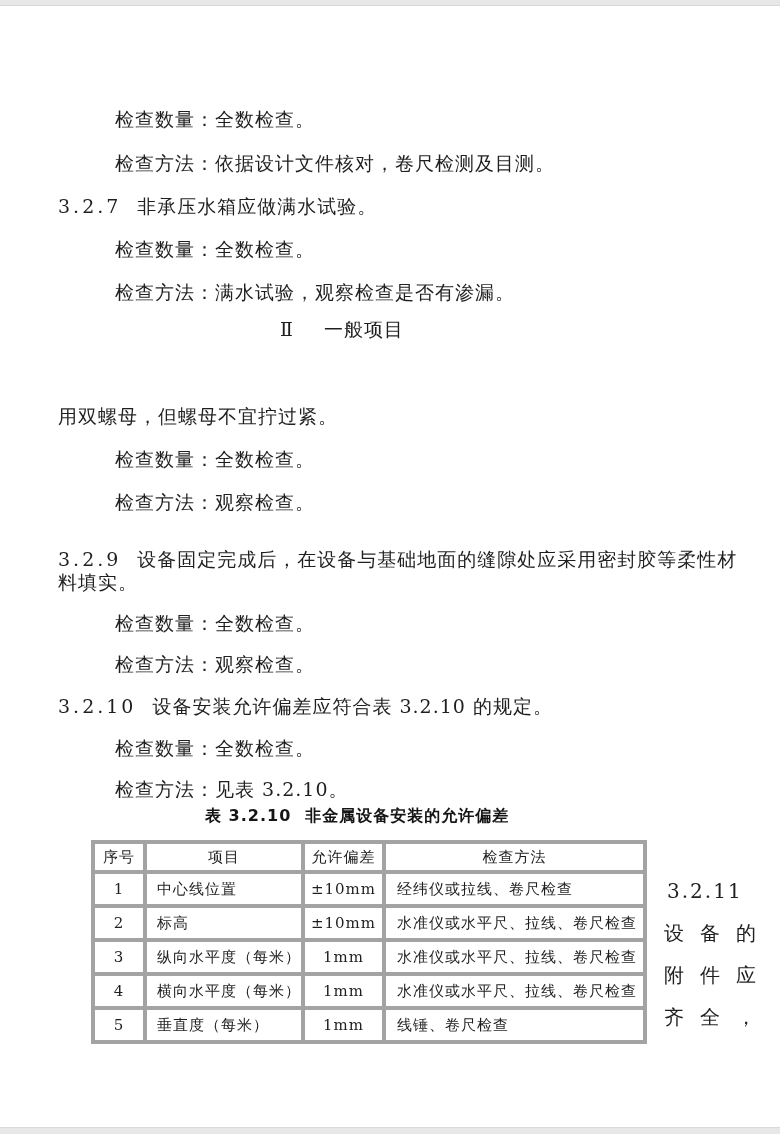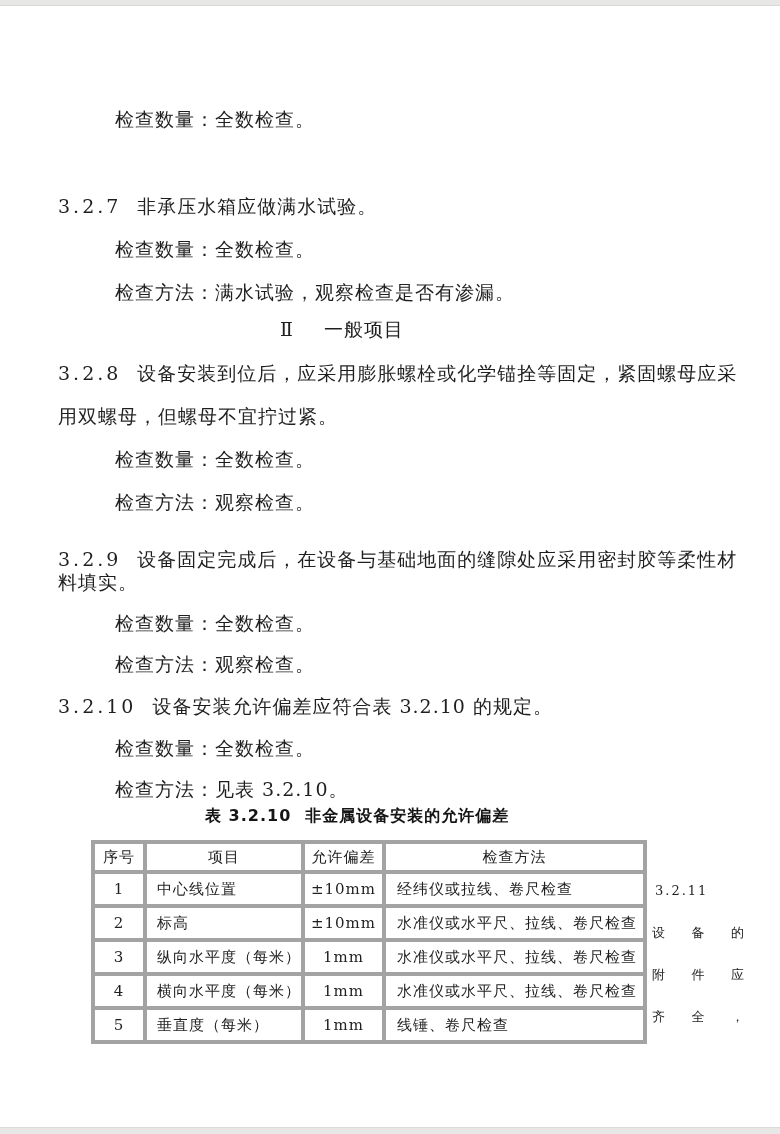--- a/index.html
+++ b/index.html
@@ -47,50 +47,48 @@
     overflow:hidden;white-space:nowrap;
   }
   .tol-table th{height:26px;text-align:center;}
   .tol-table td{height:30px;}
   .tol-table td.c0,.tol-table td.c2{text-align:center;}
   .tol-table td.c1{padding-left:10px;font-family:Liberation Serif, serif;}
   .tol-table td.c3{padding-left:11px;}
 
   .side-line{
     position:absolute;
-    font-size:13px;line-height:26px;
-    color:#1f1f1f;white-space:nowrap;
+    font-size:20px;line-height:26px;
+    color:#1f1f1f;white-space:nowrap;margin-left:12px;
   }
   .side-just{
     width:92px;left:652px;white-space:normal;
     text-align:justify;text-align-last:justify;
   }
   .side-no{left:655px;letter-spacing:2px;}
 </style>
 </head>
 <body>
 
 <div id="page">
   <div id="strip-top" class="edge-strip"></div>
 
   <div class="bl" style="top:106px;left:115px">检查数量：全数检查。</div>
+  <div class="bl" style="top:150px;left:115px">检查方法：依据设计文件核对，卷尺检测及目测。</div>
 
   <div class="bl" style="top:193px;left:58px">
     <span class="clause-no">3.2.7</span><span>非承压水箱应做满水试验。</span>
   </div>
   <div class="bl" style="top:236px;left:115px">检查数量：全数检查。</div>
   <div class="bl" style="top:279px;left:115px">检查方法：满水试验，观察检查是否有渗漏。</div>
 
   <div class="bl sec-heading" style="top:316px;left:280px">
     <span class="numeral">Ⅱ</span><span>一般项目</span>
   </div>
 
-  <div class="bl" style="top:360px;left:58px">
-    <span class="clause-no">3.2.8</span><span>设备安装到位后，应采用膨胀螺栓或化学锚拴等固定，紧固螺母应采</span>
-  </div>
   <div class="bl" style="top:403px;left:58px">用双螺母，但螺母不宜拧过紧。</div>
   <div class="bl" style="top:446px;left:115px">检查数量：全数检查。</div>
   <div class="bl" style="top:489px;left:115px">检查方法：观察检查。</div>
 
   <div class="bl" style="top:546px;left:58px">
     <span class="clause-no">3.2.9</span><span>设备固定完成后，在设备与基础地面的缝隙处应采用密封胶等柔性材</span>
   </div>
   <div class="bl" style="top:569px;left:58px">料填实。</div>
   <div class="bl" style="top:610px;left:115px">检查数量：全数检查。</div>
   <div class="bl" style="top:651px;left:115px">检查方法：观察检查。</div>

